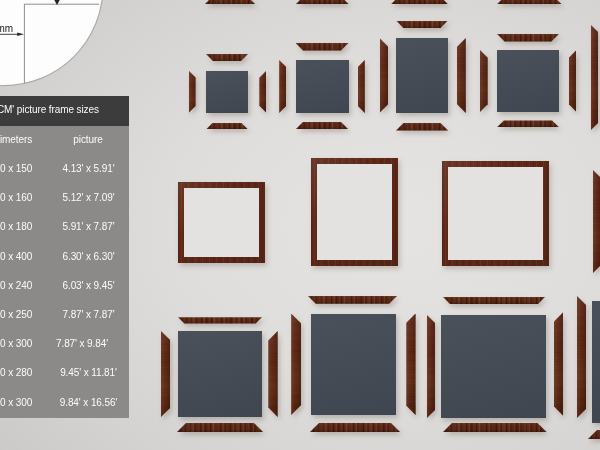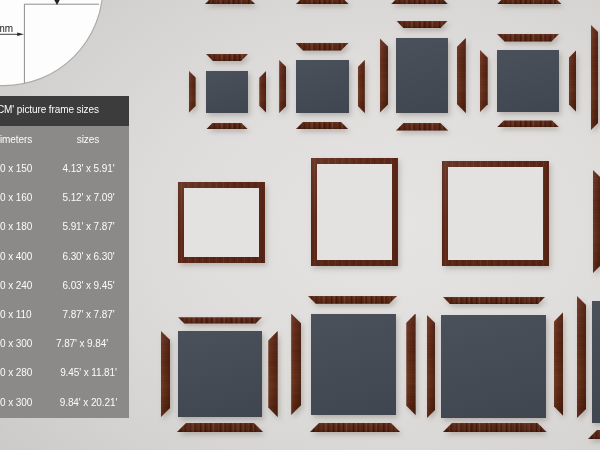--- a/index.html
+++ b/index.html
@@ -154,32 +154,32 @@
 <line x1="57" y1="0" x2="57" y2="1" stroke="#222" stroke-width="1.2"></line>
 <path d="M57 5 L54.3 0 L59.7 0 Z" fill="#222"></path>
 <line x1="0" y1="34.3" x2="18" y2="34.3" stroke="#2a2a2a" stroke-width="0.9"></line>
 <path d="M24 34.3 L17.2 32.5 L17.2 36.1 Z" fill="#2a2a2a"></path>
 <text x="-3.5" y="31.5" font-size="10" fill="#1c1c1c" style="font-family:&quot;Liberation Sans&quot;,sans-serif">mm</text>
 </svg>
 <div class="tbl">
       <div class="thead"></div>
 <div class="t" style="left:37px;top:14px;transform:translateY(-50%)">CM' picture frame sizes</div>
 <div class="t" style="left:40px;top:44px;transform:translateY(-50%)">imeters</div>
-<div class="t" style="left:128px;top:44px;transform:translate(-50%,-50%)">sizes</div>
+<div class="t" style="left:128px;top:44px;transform:translate(-50%,-50%)">picture</div>
 <div class="t" style="left:40px;top:73.0px;transform:translateY(-50%)">0 x 150</div>
 <div class="t" style="left:128.5px;top:73.0px;transform:translate(-50%,-50%)">4.13' x 5.91'</div>
 <div class="t" style="left:40px;top:102.2px;transform:translateY(-50%)">0 x 160</div>
 <div class="t" style="left:128.5px;top:102.2px;transform:translate(-50%,-50%)">5.12' x 7.09'</div>
 <div class="t" style="left:40px;top:131.4px;transform:translateY(-50%)">0 x 180</div>
 <div class="t" style="left:128.5px;top:131.4px;transform:translate(-50%,-50%)">5.91' x 7.87'</div>
 <div class="t" style="left:40px;top:160.6px;transform:translateY(-50%)">0 x 400</div>
 <div class="t" style="left:128.5px;top:160.6px;transform:translate(-50%,-50%)">6.30' x 6.30'</div>
 <div class="t" style="left:40px;top:189.8px;transform:translateY(-50%)">0 x 240</div>
 <div class="t" style="left:128.5px;top:189.8px;transform:translate(-50%,-50%)">6.03' x 9.45'</div>
-<div class="t" style="left:40px;top:219.0px;transform:translateY(-50%)">0 x 110</div>
+<div class="t" style="left:40px;top:219.0px;transform:translateY(-50%)">0 x 250</div>
 <div class="t" style="left:128.5px;top:219.0px;transform:translate(-50%,-50%)">7.87' x 7.87'</div>
 <div class="t" style="left:40px;top:248.2px;transform:translateY(-50%)">0 x 300</div>
 <div class="t" style="left:122px;top:248.2px;transform:translate(-50%,-50%)">7.87' x 9.84'</div>
 <div class="t" style="left:40px;top:277.4px;transform:translateY(-50%)">0 x 280</div>
 <div class="t" style="left:128.5px;top:277.4px;transform:translate(-50%,-50%)">9.45' x 11.81'</div>
 <div class="t" style="left:40px;top:306.6px;transform:translateY(-50%)">0 x 300</div>
-<div class="t" style="left:128.5px;top:306.6px;transform:translate(-50%,-50%)">9.84' x 20.21'</div>
+<div class="t" style="left:128.5px;top:306.6px;transform:translate(-50%,-50%)">9.84' x 16.56'</div>
 </div>
 </div>
 </body></html>

